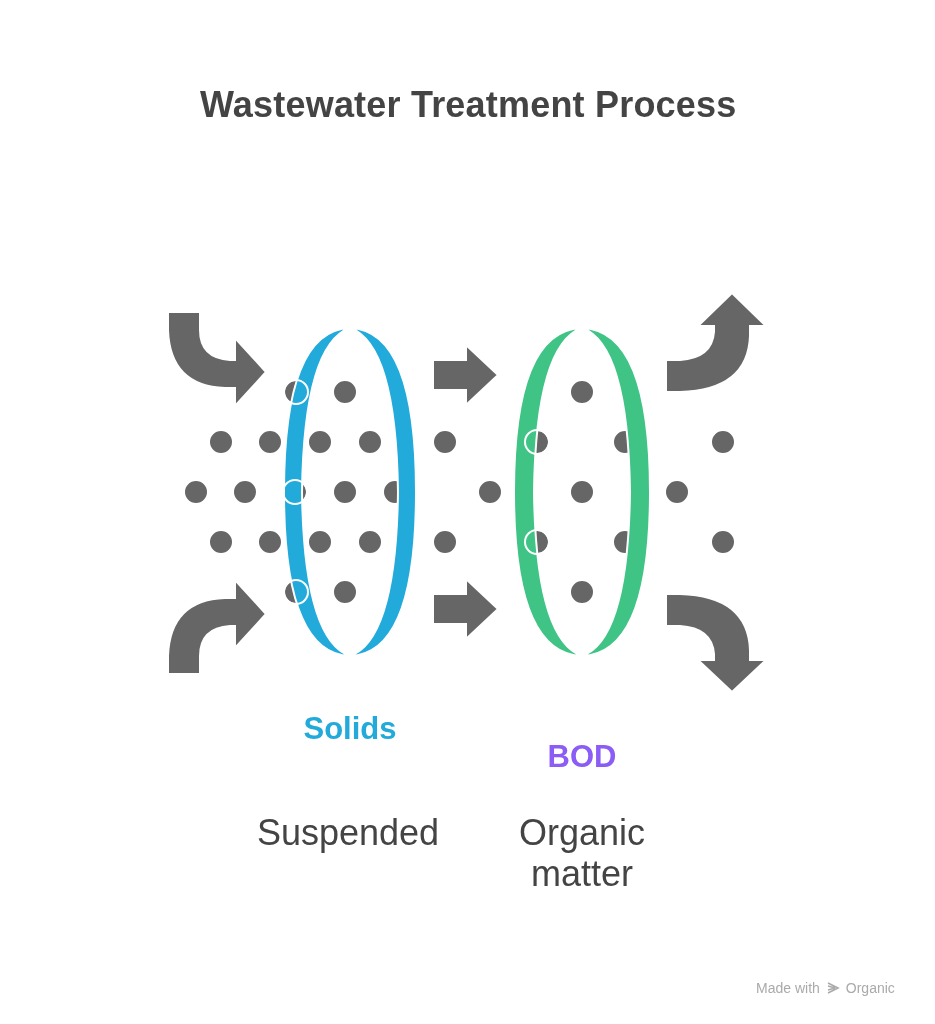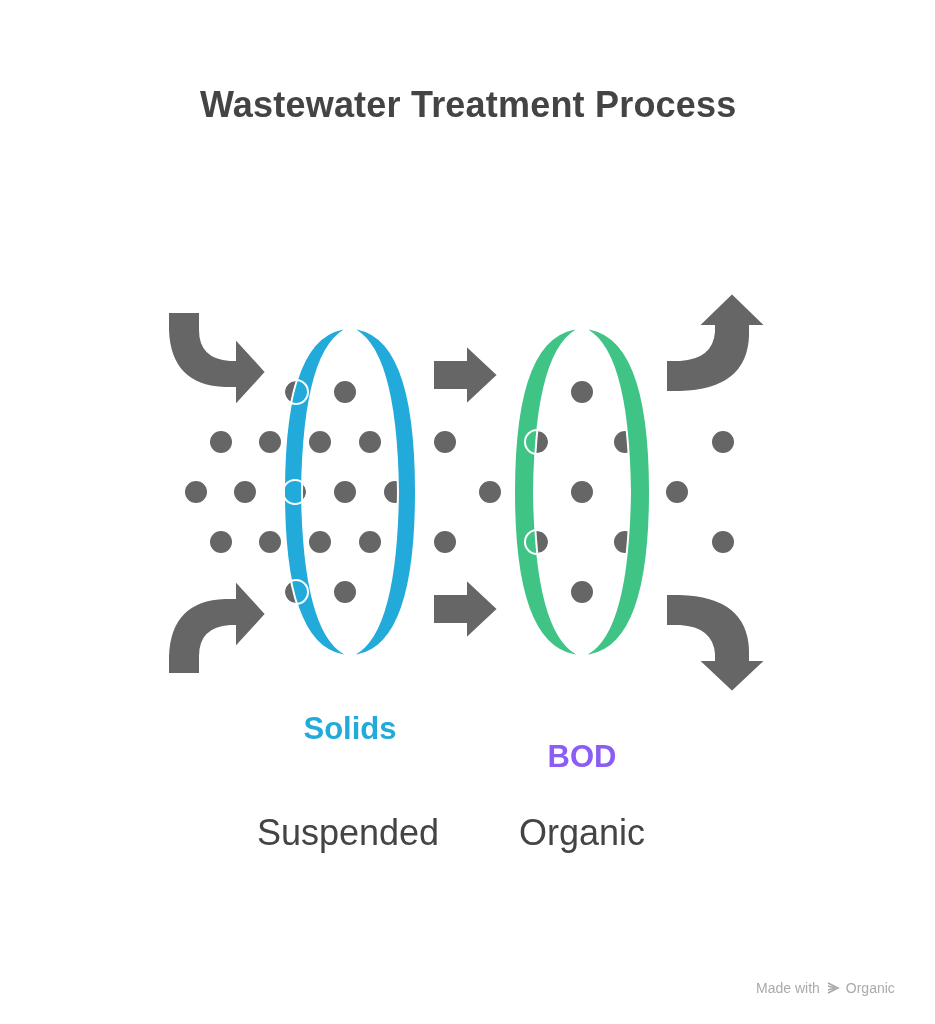--- a/index.html
+++ b/index.html
@@ -98,20 +98,21 @@
 </div>
 <div class="stage-desc" style="left:228px; top:812px;">
   <div>Suspended</div>
 </div>
 
 <div class="stage-title" style="left:462px; top:736px; color:#8b5cf6;">
   <div>BOD</div>
 </div>
 <div class="stage-desc" style="left:462px; top:812px;">
   <div>Organic</div>
+  <div>matter</div>
 </div>
 
 <div class="footer">
   <span>Made with</span>
   <svg width="14" height="14" viewBox="0 0 14 14">
     <path d="M2,2 L12,7 L2,12 M2,5 L9,7 M2,9 L9,7" fill="none" stroke="#aaaaaa" stroke-width="1.6"></path>
   </svg>
   <span>Organic</span>
 </div>
 

